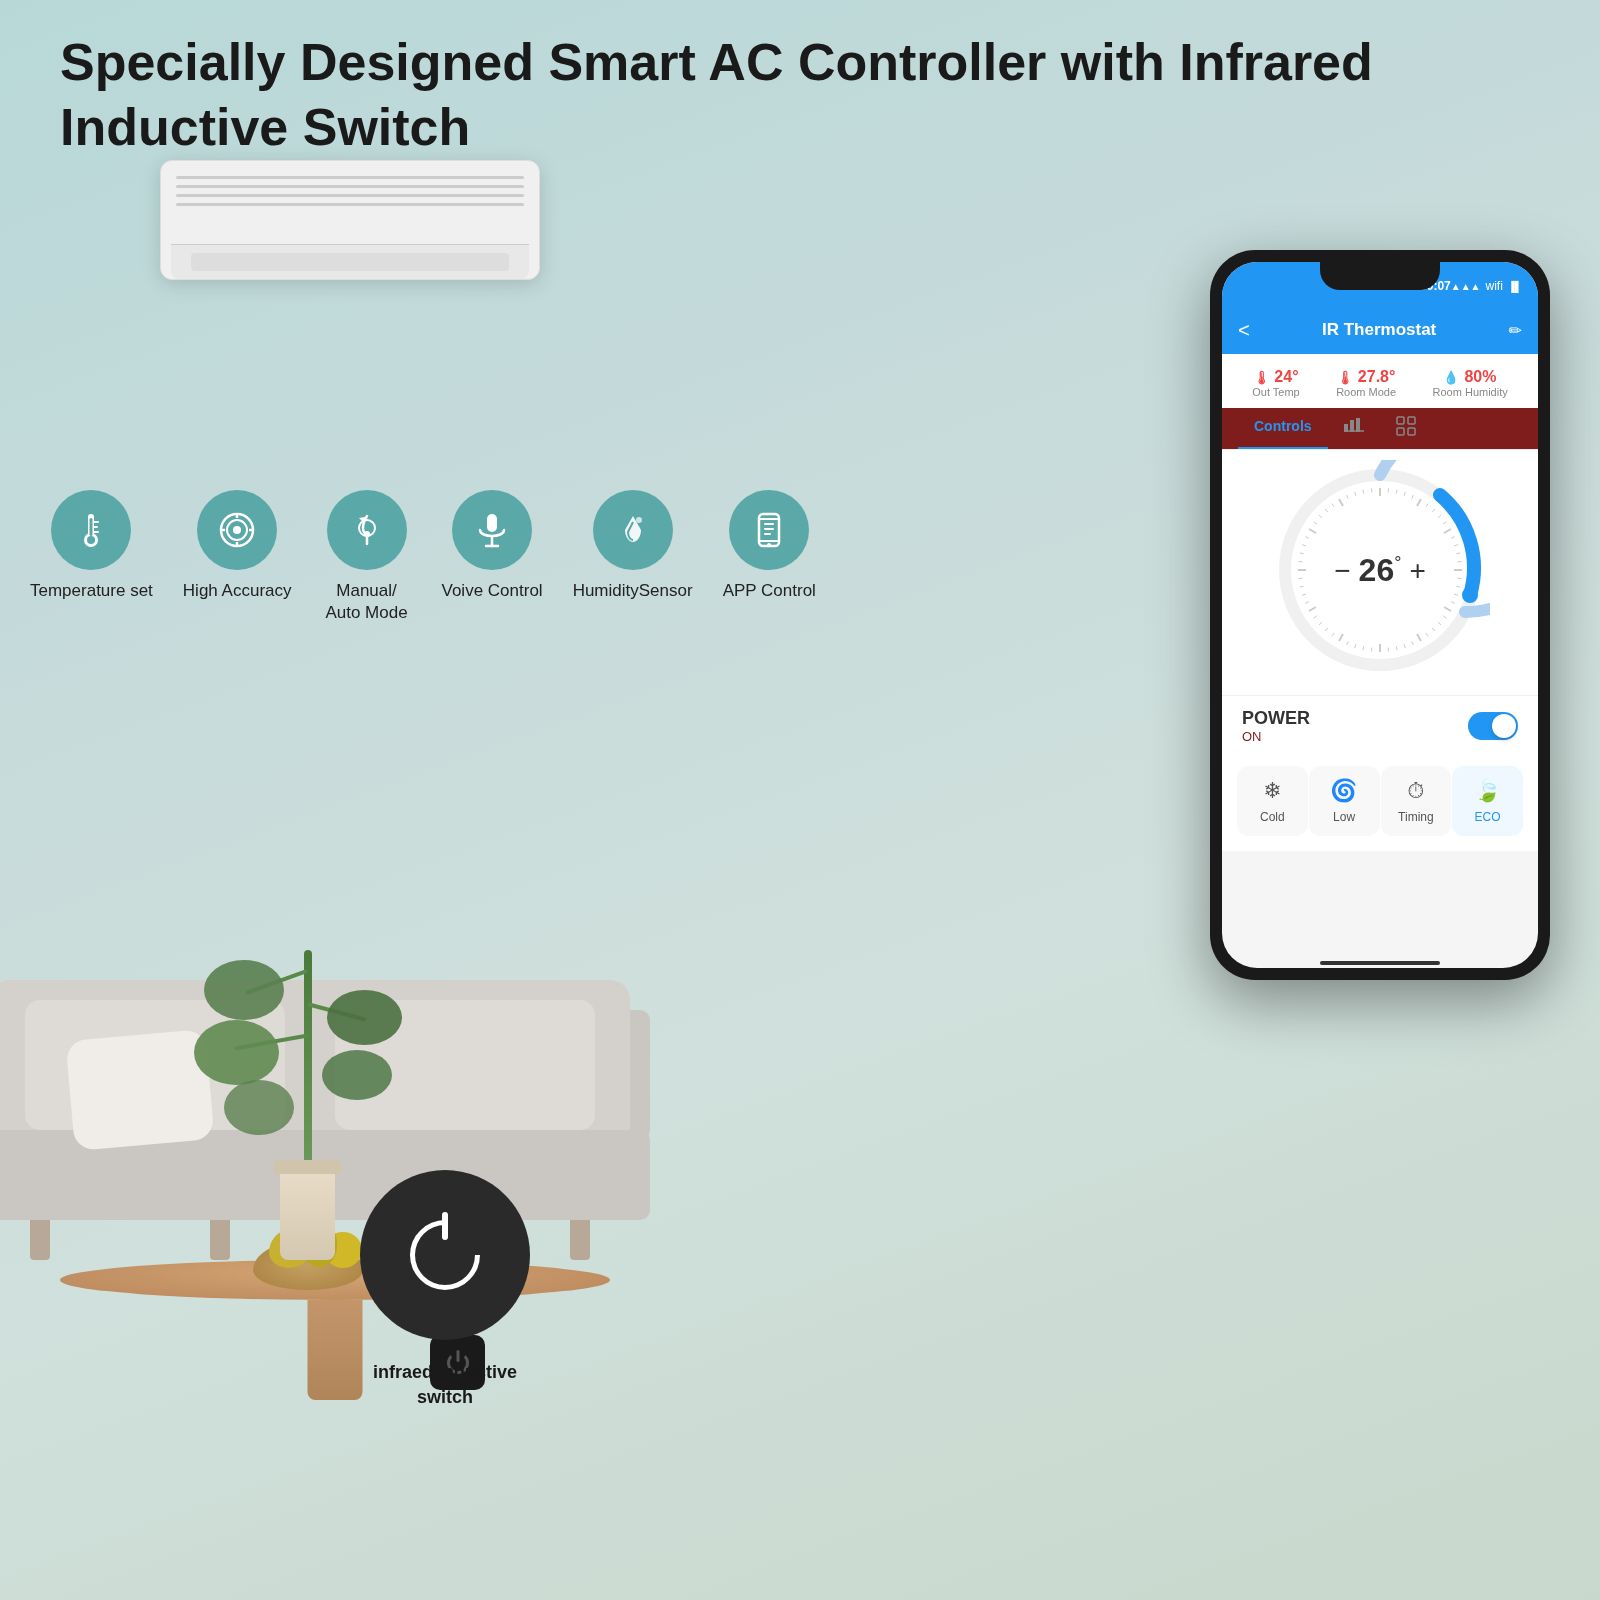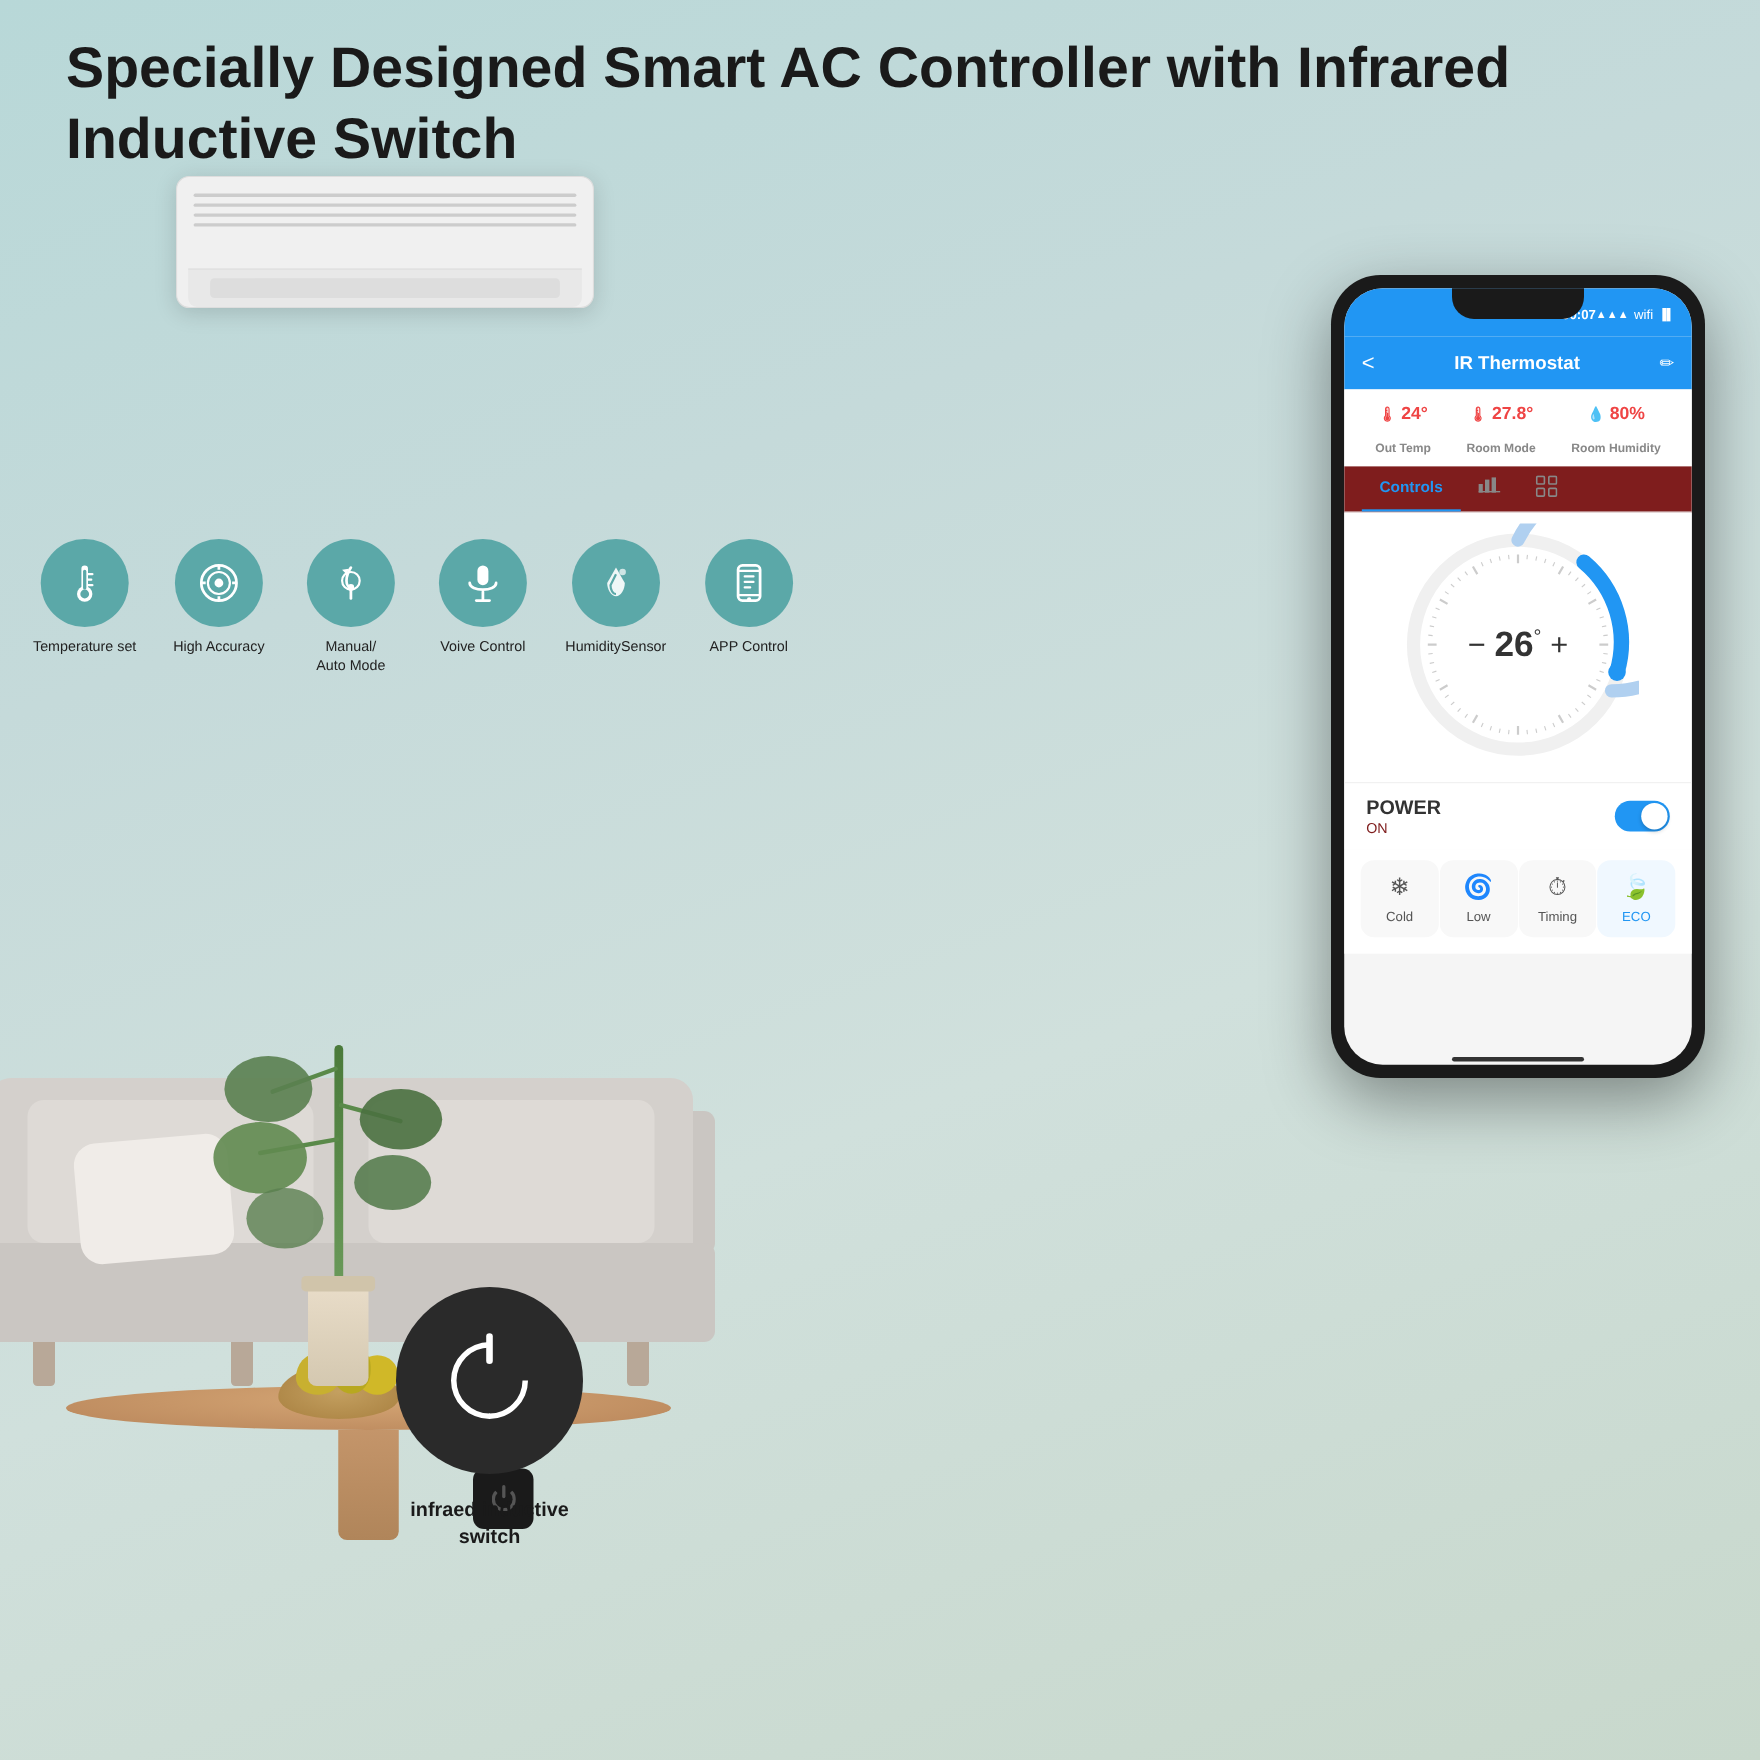--- a/index.html
+++ b/index.html
@@ -104,21 +104,21 @@
       height: 80px;
       border-radius: 50%;
       background: #5ba8a8;
       display: flex;
       align-items: center;
       justify-content: center;
       color: white;
       font-size: 32px;
     }
     .feature-label {
-      font-size: 13px;
+      font-size: 17px;
       color: #222;
       text-align: center;
       font-weight: 500;
       line-height: 1.3;
     }
 
     
     .room-scene {
       position: absolute;
       bottom: 0;
@@ -387,22 +387,21 @@
       text-align: center;
     }
     .sensor-value {
       font-size: 16px;
       font-weight: 600;
       color: #ef4444;
     }
     .sensor-label {
       font-size: 11px;
       color: #888;
-      margin-top: 16px;
-      font-weight: bold;
+      margin-top: 0;
     }
 
     
     .phone-tabs {
       display: flex;
       background: #7f1d1d;
       border-bottom: 1px solid #eee;
       padding: 0 16px;
     }
     .phone-tab {

